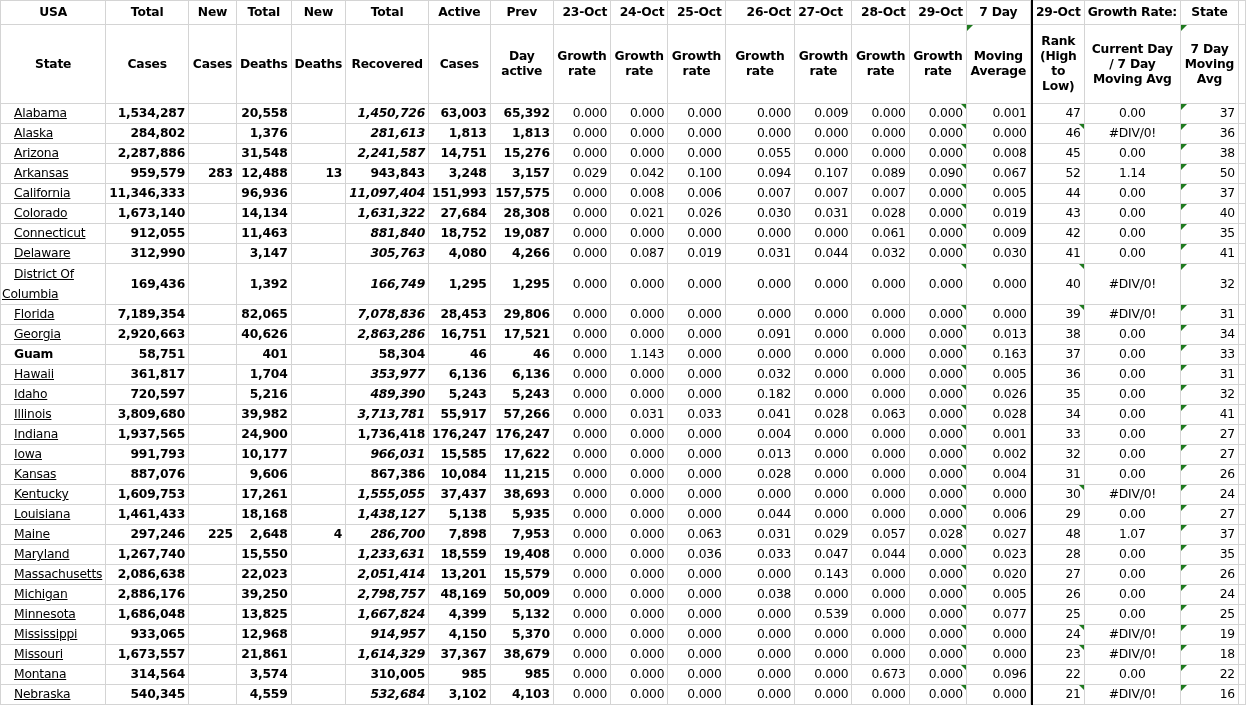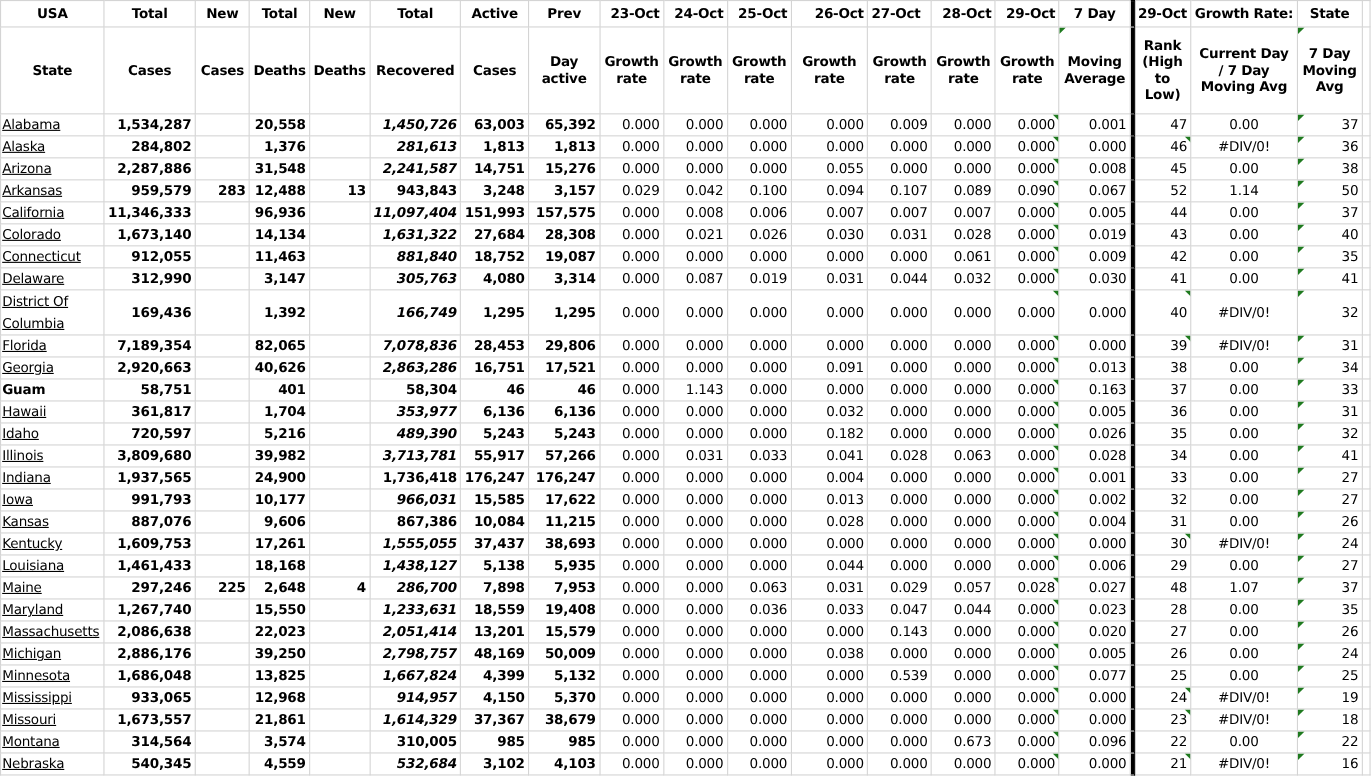--- a/index.html
+++ b/index.html
@@ -7,21 +7,21 @@
   table { border-collapse:collapse; table-layout:fixed; position:absolute; left:0; top:0; }
   td { border:1px solid #d4d4d4; padding:0 3px; white-space:nowrap; overflow:hidden; height:19px; line-height:19px; position:relative; font-size:12.3px; letter-spacing:-0.2px; }
   tr.h1 td { height:23px; line-height:23px; font-weight:bold; text-align:center; }
   tr.h2 td { height:78px; line-height:15px; font-weight:bold; text-align:center; white-space:normal; }
   tr.tall td { height:40px; line-height:20px; }
   td.num { text-align:right; font-weight:bold; }
   td.it { font-style:italic; }
   td.plain { text-align:right; font-weight:normal; }
   td.ctr { text-align:center; font-weight:normal; }
   td.state { text-align:left; padding-left:1px; }
-  td.state span { text-decoration:underline; }
+  td.state span { text-decoration:underline;padding-left:12px; }
   td.state.bold span { text-decoration:none; font-weight:bold; }
   td.state.wrap { white-space:normal; line-height:20px; }
   td.black { background:#000; border-color:#000; padding:0; }
   .tri::before { content:""; position:absolute; left:0; top:0; width:0; height:0; border-top:6px solid #1f7a1f; border-right:6px solid transparent; }
   .tri-r::after { content:""; position:absolute; right:-1px; top:0; width:0; height:0; border-top:6px solid #1f7a1f; border-left:6px solid transparent; }
 </style>
 </head>
 <body>
 
 <table>
@@ -257,21 +257,21 @@
         <td></td>
       </tr>
       <tr>
         <td class="state"><span>Delaware</span></td>
         <td class="num">312,990</td>
         <td class="num"></td>
         <td class="num">3,147</td>
         <td class="num"></td>
         <td class="num it">305,763</td>
         <td class="num">4,080</td>
-        <td class="num">3,314</td>
+        <td class="num">4,266</td>
         <td class="plain">0.000</td>
         <td class="plain">0.087</td>
         <td class="plain">0.019</td>
         <td class="plain">0.031</td>
         <td class="plain">0.044</td>
         <td class="plain">0.032</td>
         <td class="plain tri-r">0.000</td>
         <td class="plain">0.030</td>
         <td class="black"></td>
         <td class="plain">41</td>

